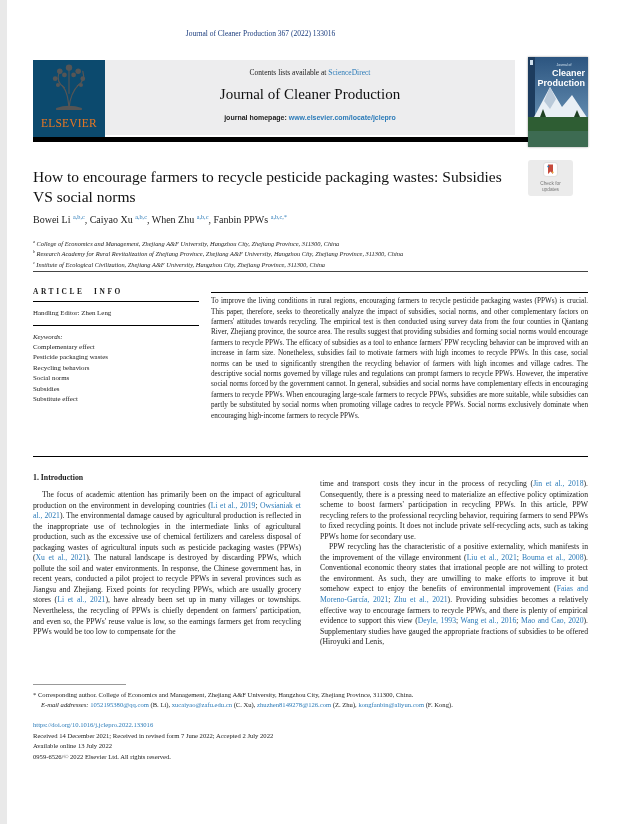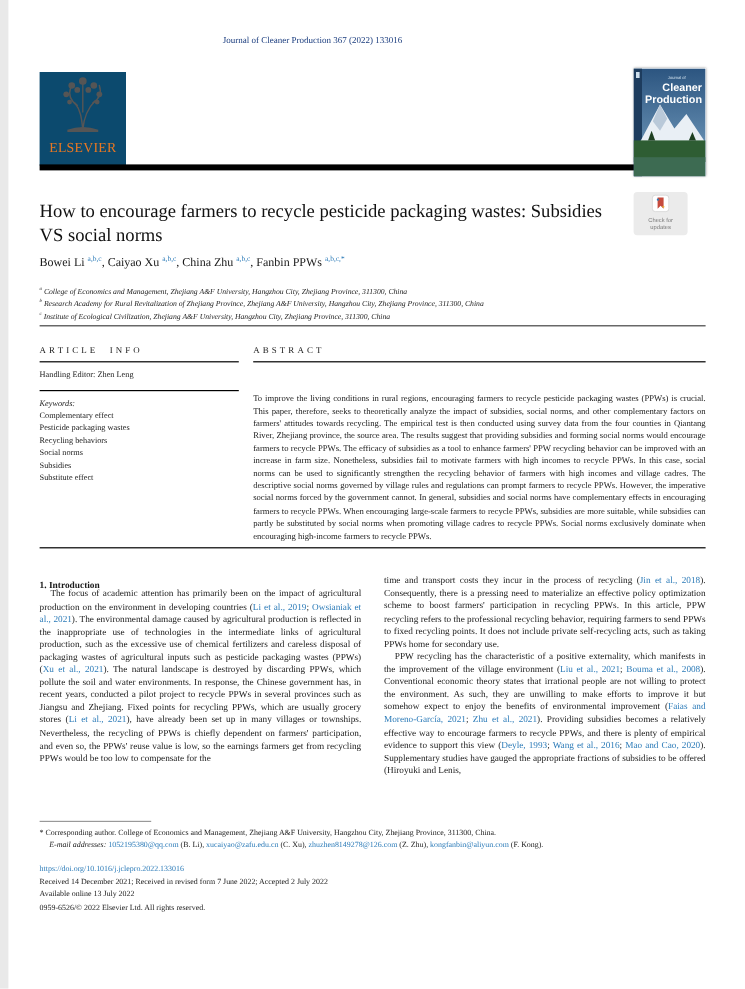--- a/index.html
+++ b/index.html
@@ -29,26 +29,26 @@
   .check-badge .cap { font-family:"Liberation Sans",sans-serif; font-size:4.8px; line-height:1.15; color:#777; }
 
   .authors-line { position:absolute; top:214px; left:33px; width:500px; font-size:10px; }
   .affiliations { position:absolute; top:239px; left:33px; width:540px; font-size:6.4px; font-style:italic; line-height:1.6; }
 
   .rule-full { position:absolute; left:33px; width:555px; height:1px; background:#444; }
   .rule-col { height:1.2px; background:#000; }
 
   .info-col { position:absolute; left:33px; top:287px; width:166px; }
   .abs-col  { position:absolute; left:211px; top:287px; width:377px; }
-  .sec-heading { font-size:7.4px; font-weight:normal; letter-spacing:2.6px; word-spacing:5px; }
+  .sec-heading { font-size:7.4px; font-weight:bold; letter-spacing:2.6px; word-spacing:5px; }
   .info-item { font-size:6.9px; line-height:1.5; }
   .kw { font-size:6.9px; line-height:1.5; }
-  .abstract-text { font-size:7.2px; line-height:10.4px; text-align:justify; margin-top:25px; }
+  .abstract-text { font-size:7.2px; line-height:10.4px; text-align:justify; margin-top:3px; }
 
-  .intro-heading { position:absolute; left:33px; top:473px; font-size:7.8px; font-weight:bold;margin-top:10px; }
+  .intro-heading { position:absolute; left:33px; top:473px; font-size:7.8px; font-weight:bold; }
   .body-col { font-size:7.7px; line-height:10.55px; text-align:justify; position:absolute; width:268px; }
   .col-left { left:33px; top:490px; }
   .col-right { left:320px; top:479px; }
   .indent { text-indent:9px; }
 
   .foot-rule { position:absolute; left:33px; top:684px; width:93px; height:1px; background:#999; }
   .footnote { position:absolute; left:33px; top:690px; width:556px; font-size:6.6px; line-height:1.58; }
   .footnote .l2 { padding-left:8px; }
   .imprint { position:absolute; left:33px; top:720px; width:556px; font-size:6.6px; line-height:1.62; }
 </style>
@@ -78,20 +78,25 @@
         <circle cx="20" cy="16" r="2.6"></circle>
           <circle cx="30" cy="16" r="2.6"></circle>
         <circle cx="13" cy="27" r="2.2"></circle>
           <circle cx="38" cy="27" r="2.2"></circle>
       </g>
       <path d="M11 52 Q25 47 39 52 L39 54 L11 54 Z" fill="#555"></path>
     </svg>
     <div class="elsevier-word">ELSEVIER</div>
   </div>
 
+  <div class="gray-panel">
+    <div class="contents-line"><span>Contents lists available at </span><span class="lnk">ScienceDirect</span></div>
+    <div class="journal-title">Journal of Cleaner Production</div>
+    <div class="homepage-line"><span>journal homepage: </span><span class="lnk">www.elsevier.com/locate/jclepro</span></div>
+  </div>
 
   <div class="black-bar"></div>
 
   <div class="cover-thumb">
     <svg viewBox="0 0 60 90" width="60" height="90">
       <defs>
         <linearGradient id="sky" x1="0" y1="0" x2="0" y2="1">
           <stop offset="0" stop-color="#2c5580"></stop>
             <stop offset="1" stop-color="#7aa3c4"></stop>
         </linearGradient>
@@ -118,21 +123,21 @@
   <svg viewBox="0 0 24 24" width="15" height="15">
     <rect x="1" y="1" width="22" height="22" rx="4" fill="#ffffff" stroke="#d0d0d0"></rect>
     <path d="M8 4 h8 v15 l-4 -3.8 -4 3.8 Z" fill="#c64a3c"></path>
     <circle cx="8.3" cy="7" r="1.4" fill="#2c7bb8"></circle>
     <circle cx="15.7" cy="16.5" r="1.4" fill="#e8b13a"></circle>
   </svg>
   <div class="cap">Check for</div>
   <div class="cap">updates</div>
 </div>
 
-<div class="authors-line"><span>Bowei Li </span><sup class="lnk">a,b,c</sup><span>, Caiyao Xu </span><sup class="lnk">a,b,c</sup><span>, China Zhu </span><sup class="lnk">a,b,c</sup><span>, Fanbin PPWs </span><sup class="lnk">a,b,c,*</sup></div>
+<div class="authors-line"><span>Bowei Li </span><sup class="lnk">a,b,c</sup><span>, Caiyao Xu </span><sup class="lnk">a,b,c</sup><span>, When Zhu </span><sup class="lnk">a,b,c</sup><span>, Fanbin PPWs </span><sup class="lnk">a,b,c,*</sup></div>
 
 <div class="affiliations">
   <div><sup>a</sup><span> College of Economics and Management, Zhejiang A&amp;F University, Hangzhou City, Zhejiang Province, 311300, China</span></div>
   <div><sup>b</sup><span> Research Academy for Rural Revitalization of Zhejiang Province, Zhejiang A&amp;F University, Hangzhou City, Zhejiang Province, 311300, China</span></div>
   <div><sup>c</sup><span> Institute of Ecological Civilization, Zhejiang A&amp;F University, Hangzhou City, Zhejiang Province, 311300, China</span></div>
 </div>
 
 <div class="rule-full" style="top:271px;"></div>
 
 <div class="info-col">
@@ -143,21 +148,20 @@
   <div class="info-item it" style="margin-top:6px;">Keywords:</div>
   <div class="kw">Complementary effect</div>
   <div class="kw">Pesticide packaging wastes</div>
   <div class="kw">Recycling behaviors</div>
   <div class="kw">Social norms</div>
   <div class="kw">Subsidies</div>
   <div class="kw">Substitute effect</div>
 </div>
 
 <div class="abs-col">
-  <div class="sec-heading">ABSTRACT</div>
   <div class="rule-col" style="margin-top:5px;"></div>
   <div class="abstract-text">To improve the living conditions in rural regions, encouraging farmers to recycle pesticide packaging wastes (PPWs) is crucial. This paper, therefore, seeks to theoretically analyze the impact of subsidies, social norms, and other complementary factors on farmers' attitudes towards recycling. The empirical test is then conducted using survey data from the four counties in Qiantang River, Zhejiang province, the source area. The results suggest that providing subsidies and forming social norms would encourage farmers to recycle PPWs. The efficacy of subsidies as a tool to enhance farmers' PPW recycling behavior can be improved with an increase in farm size. Nonetheless, subsidies fail to motivate farmers with high incomes to recycle PPWs. In this case, social norms can be used to significantly strengthen the recycling behavior of farmers with high incomes and village cadres. The descriptive social norms governed by village rules and regulations can prompt farmers to recycle PPWs. However, the imperative social norms forced by the government cannot. In general, subsidies and social norms have complementary effects in encouraging farmers to recycle PPWs. When encouraging large-scale farmers to recycle PPWs, subsidies are more suitable, while subsidies can partly be substituted by social norms when promoting village cadres to recycle PPWs. Social norms exclusively dominate when encouraging high-income farmers to recycle PPWs.</div>
 </div>
 
 <div class="rule-full" style="top:456px; height:1.2px; background:#000;"></div>
 
 <div class="intro-heading">1. Introduction</div>
 
 <div class="body-col col-left indent"><span>The focus of academic attention has primarily been on the impact of agricultural production on the environment in developing countries (</span><span class="lnk">Li et al., 2019</span><span>; </span><span class="lnk">Owsianiak et al., 2021</span><span>). The environmental damage caused by agricultural production is reflected in the inappropriate use of technologies in the intermediate links of agricultural production, such as the excessive use of chemical fertilizers and careless disposal of packaging wastes of agricultural inputs such as pesticide packaging wastes (PPWs) (</span><span class="lnk">Xu et al., 2021</span><span>). The natural landscape is destroyed by discarding PPWs, which pollute the soil and water environments. In response, the Chinese government has, in recent years, conducted a pilot project to recycle PPWs in several provinces such as Jiangsu and Zhejiang. Fixed points for recycling PPWs, which are usually grocery stores (</span><span class="lnk">Li et al., 2021</span><span>), have already been set up in many villages or townships. Nevertheless, the recycling of PPWs is chiefly dependent on farmers' participation, and even so, the PPWs' reuse value is low, so the earnings farmers get from recycling PPWs would be too low to compensate for the</span></div>
 

